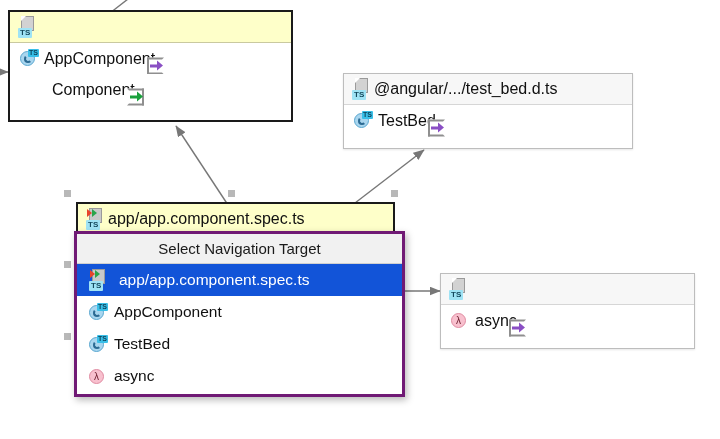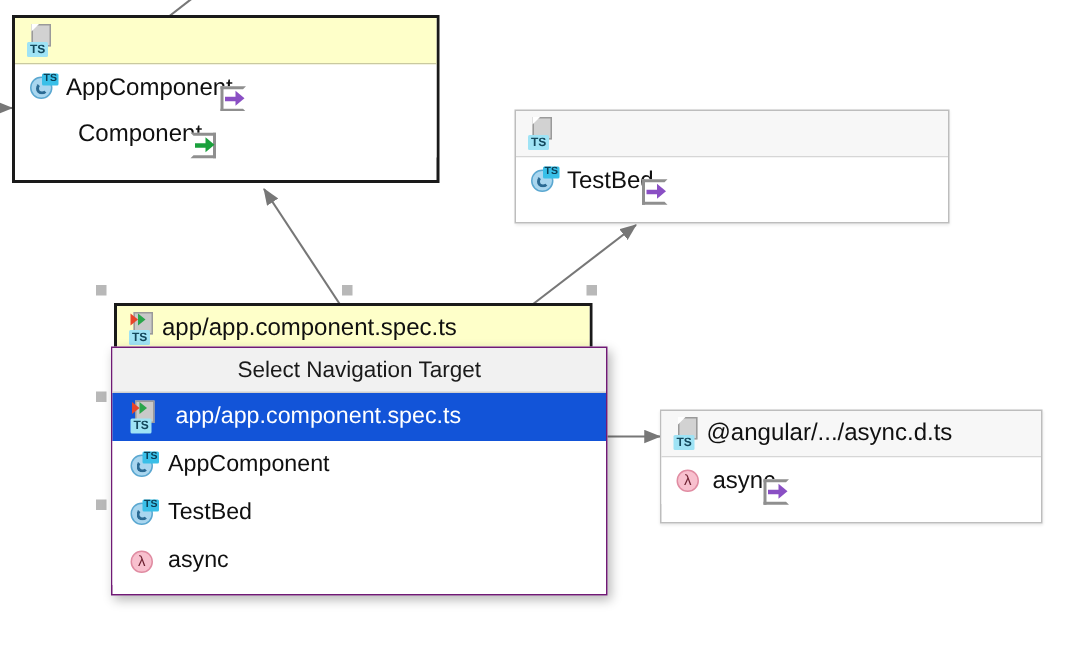--- a/index.html
+++ b/index.html
@@ -182,21 +182,21 @@
     width: 7px; height: 7px;
     background: #b8b8b8;
   }
 
   
   #popup {
     position: absolute;
     left: 74px; top: 231px;
     width: 331px; height: 166px;
     background: #ffffff;
-    border: 1px solid #701a75;
+    border: 3px solid #701a75;
     box-sizing: border-box;
     box-shadow: 2px 3px 7px rgba(0,0,0,0.28);
   }
   #popup-title {
     height: 30px;
     line-height: 30px;
     text-align: center;
     font-size: 15px;
     color: #1a1a1a;
     background: rgba(239,239,239,0.88);
@@ -270,20 +270,21 @@
     </div>
   </div>
 
   <div class="node plain" style="left:343px; top:73px; width:290px; height:76px;">
     <div class="node-header gray">
       <span class="icon ic-file">
         <span class="page"></span>
           <span class="fold"></span>
           <span class="tsb">TS</span>
       </span>
+      <span class="row-label">@angular/.../test_bed.d.ts</span>
     </div>
     <div class="node-row">
       <span class="icon ic-class">
         <span class="c"></span>
           <span class="ts">TS</span>
       </span>
       <span class="row-label">TestBed</span>
       <span class="row-action icon ic-arrowbox out">
         <span class="bx"></span>
           <span class="shaft"></span>
@@ -292,21 +293,20 @@
     </div>
   </div>
 
   <div class="node plain" style="left:440px; top:273px; width:255px; height:76px;">
     <div class="node-header gray">
       <span class="icon ic-file">
         <span class="page"></span>
           <span class="fold"></span>
           <span class="tsb">TS</span>
       </span>
-      <span class="row-label">@angular/.../async.d.ts</span>
     </div>
     <div class="node-row">
       <span class="icon ic-lambda">
         <span class="c"></span>
           <span class="g">λ</span>
       </span>
       <span class="row-label">async</span>
       <span class="row-action icon ic-arrowbox out">
         <span class="bx"></span>
           <span class="shaft"></span>

